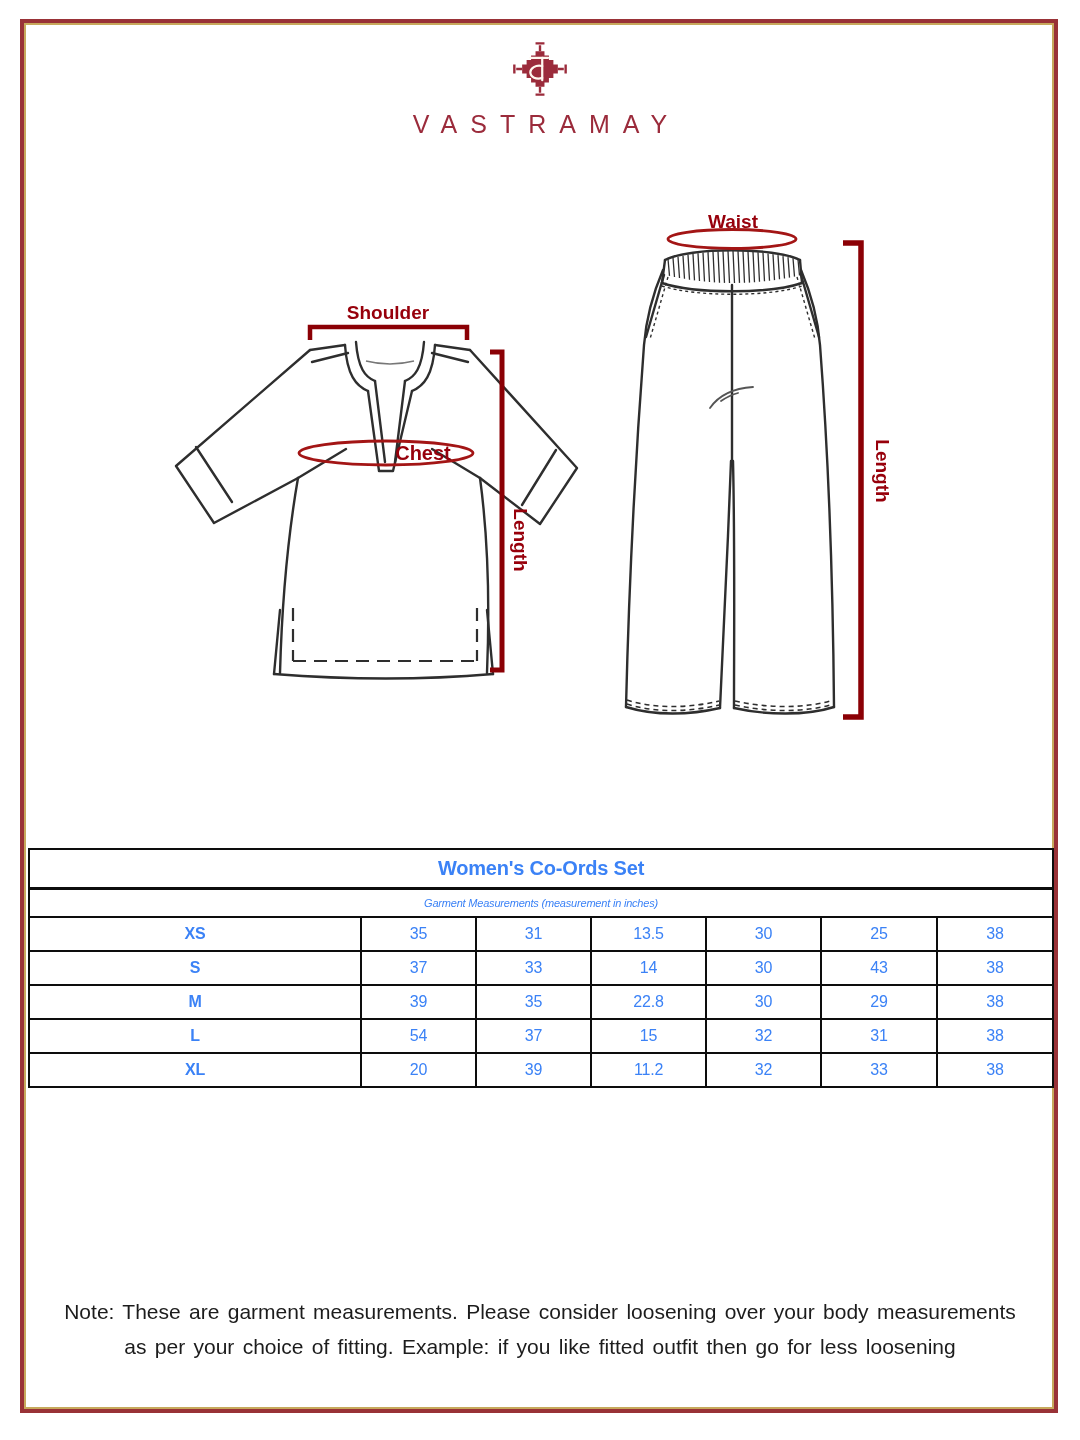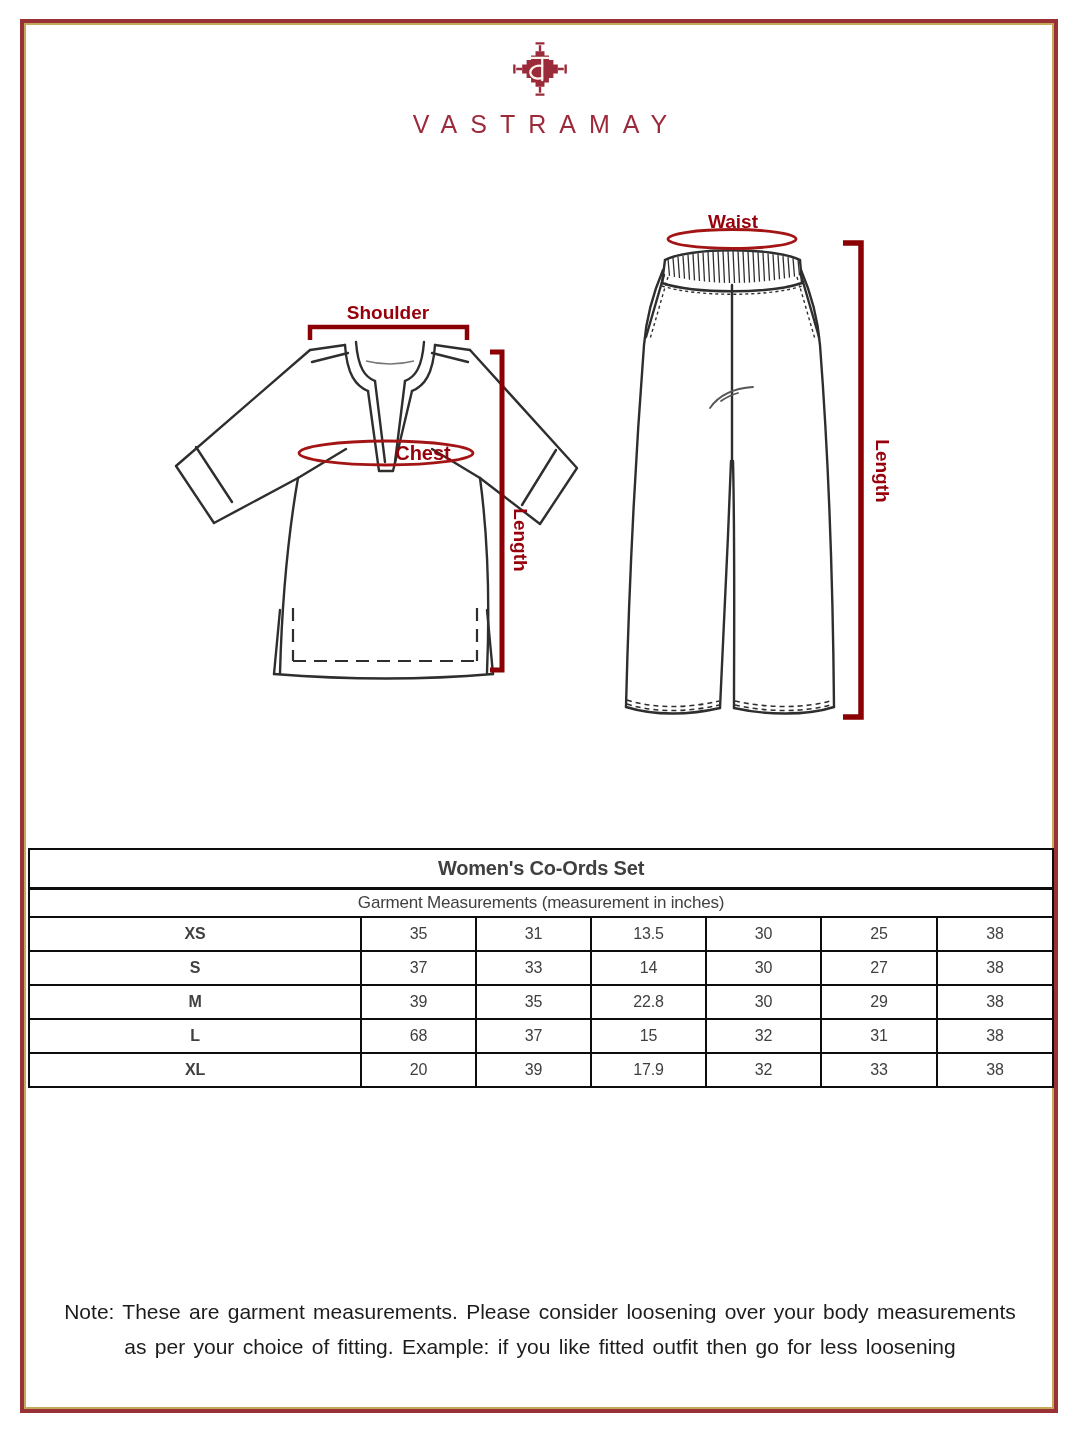--- a/index.html
+++ b/index.html
@@ -18,28 +18,28 @@
   }
   .brand-name {
     color:#9B2B3B; font-size:25px; letter-spacing:13px; font-weight:400;
     padding-left:13px; 
   }
   .kurta { position:absolute; left:170px; top:290px; }
   .pants { position:absolute; left:610px; top:195px; }
 
   .tbl {
     position:absolute; left:28px; top:848px; width:1024px;
-    border-collapse:collapse; table-layout:fixed; color:#404040;
+    border-collapse:collapse; table-layout:fixed; color:#3b82f6;
     letter-spacing:-0.2px;
   }
   .tbl th, .tbl td {
     border:2px solid #0d0d0d; text-align:center; vertical-align:middle; padding:0;
   }
   .tbl .title-cell { height:37px; font-size:20px; font-weight:bold; border-bottom-width:3px; }
-  .tbl .subtitle-cell { height:26px; font-size:17px; }
+  .tbl .subtitle-cell { height:26px; font-size:11px;font-style:italic; }
   .tbl thead th.col { height:49px; font-size:16.5px; font-weight:bold; line-height:1.18; }
   .tbl tbody td { height:32px; font-size:16px; }
   .tbl tbody td.size-cell { font-weight:bold;margin-left:25px; }
 
   .note {
     position:absolute; left:40px; top:1294px; width:1000px; text-align:center;
     font-size:21px; line-height:35px; color:#1c1c1c; word-spacing:2.5px;
   }
 
   svg text.red-label { font-family:"Liberation Sans", sans-serif; font-weight:bold; fill:#97000B; }
@@ -164,46 +164,46 @@
           <td>30</td>
           <td>25</td>
           <td>38</td>
         </tr>
         <tr>
           <td class="size-cell">S</td>
           <td>37</td>
           <td>33</td>
           <td>14</td>
           <td>30</td>
-          <td>27</td>
+          <td>43</td>
           <td>38</td>
         </tr>
         <tr>
           <td class="size-cell">M</td>
           <td>39</td>
           <td>35</td>
           <td>22.8</td>
           <td>30</td>
           <td>29</td>
           <td>38</td>
         </tr>
         <tr>
           <td class="size-cell">L</td>
-          <td>68</td>
+          <td>54</td>
           <td>37</td>
           <td>15</td>
           <td>32</td>
           <td>31</td>
           <td>38</td>
         </tr>
         <tr>
           <td class="size-cell">XL</td>
           <td>20</td>
           <td>39</td>
-          <td>17.9</td>
+          <td>11.2</td>
           <td>32</td>
           <td>33</td>
           <td>38</td>
         </tr>
       </tbody>
   </table>
 
   <div class="note">
     <div>Note: These are garment measurements. Please consider loosening over your body measurements</div>
     <div>as per your choice of fitting. Example: if you like fitted outfit then go for less loosening</div>

